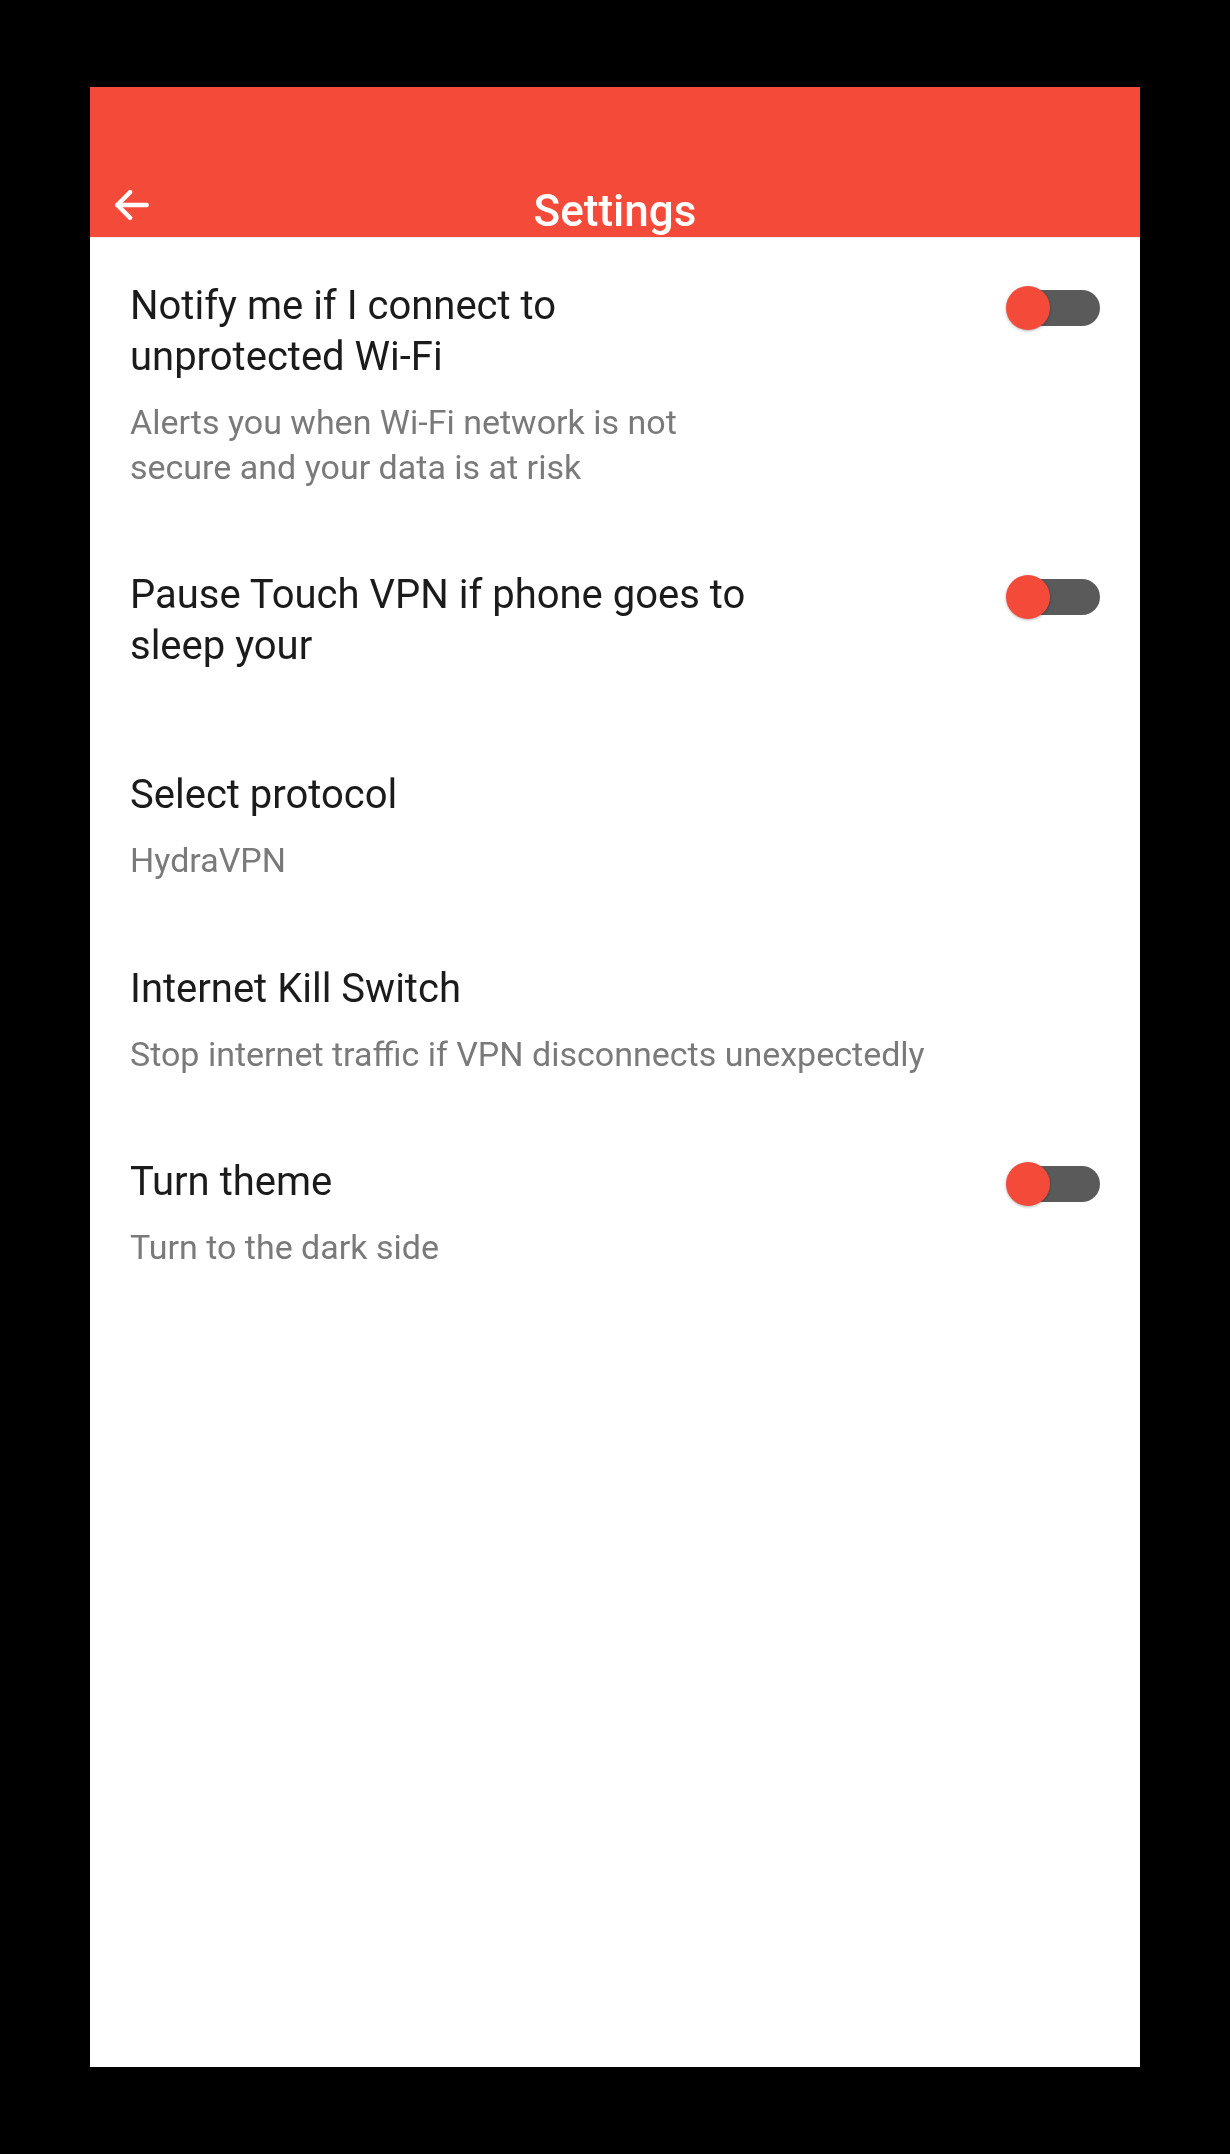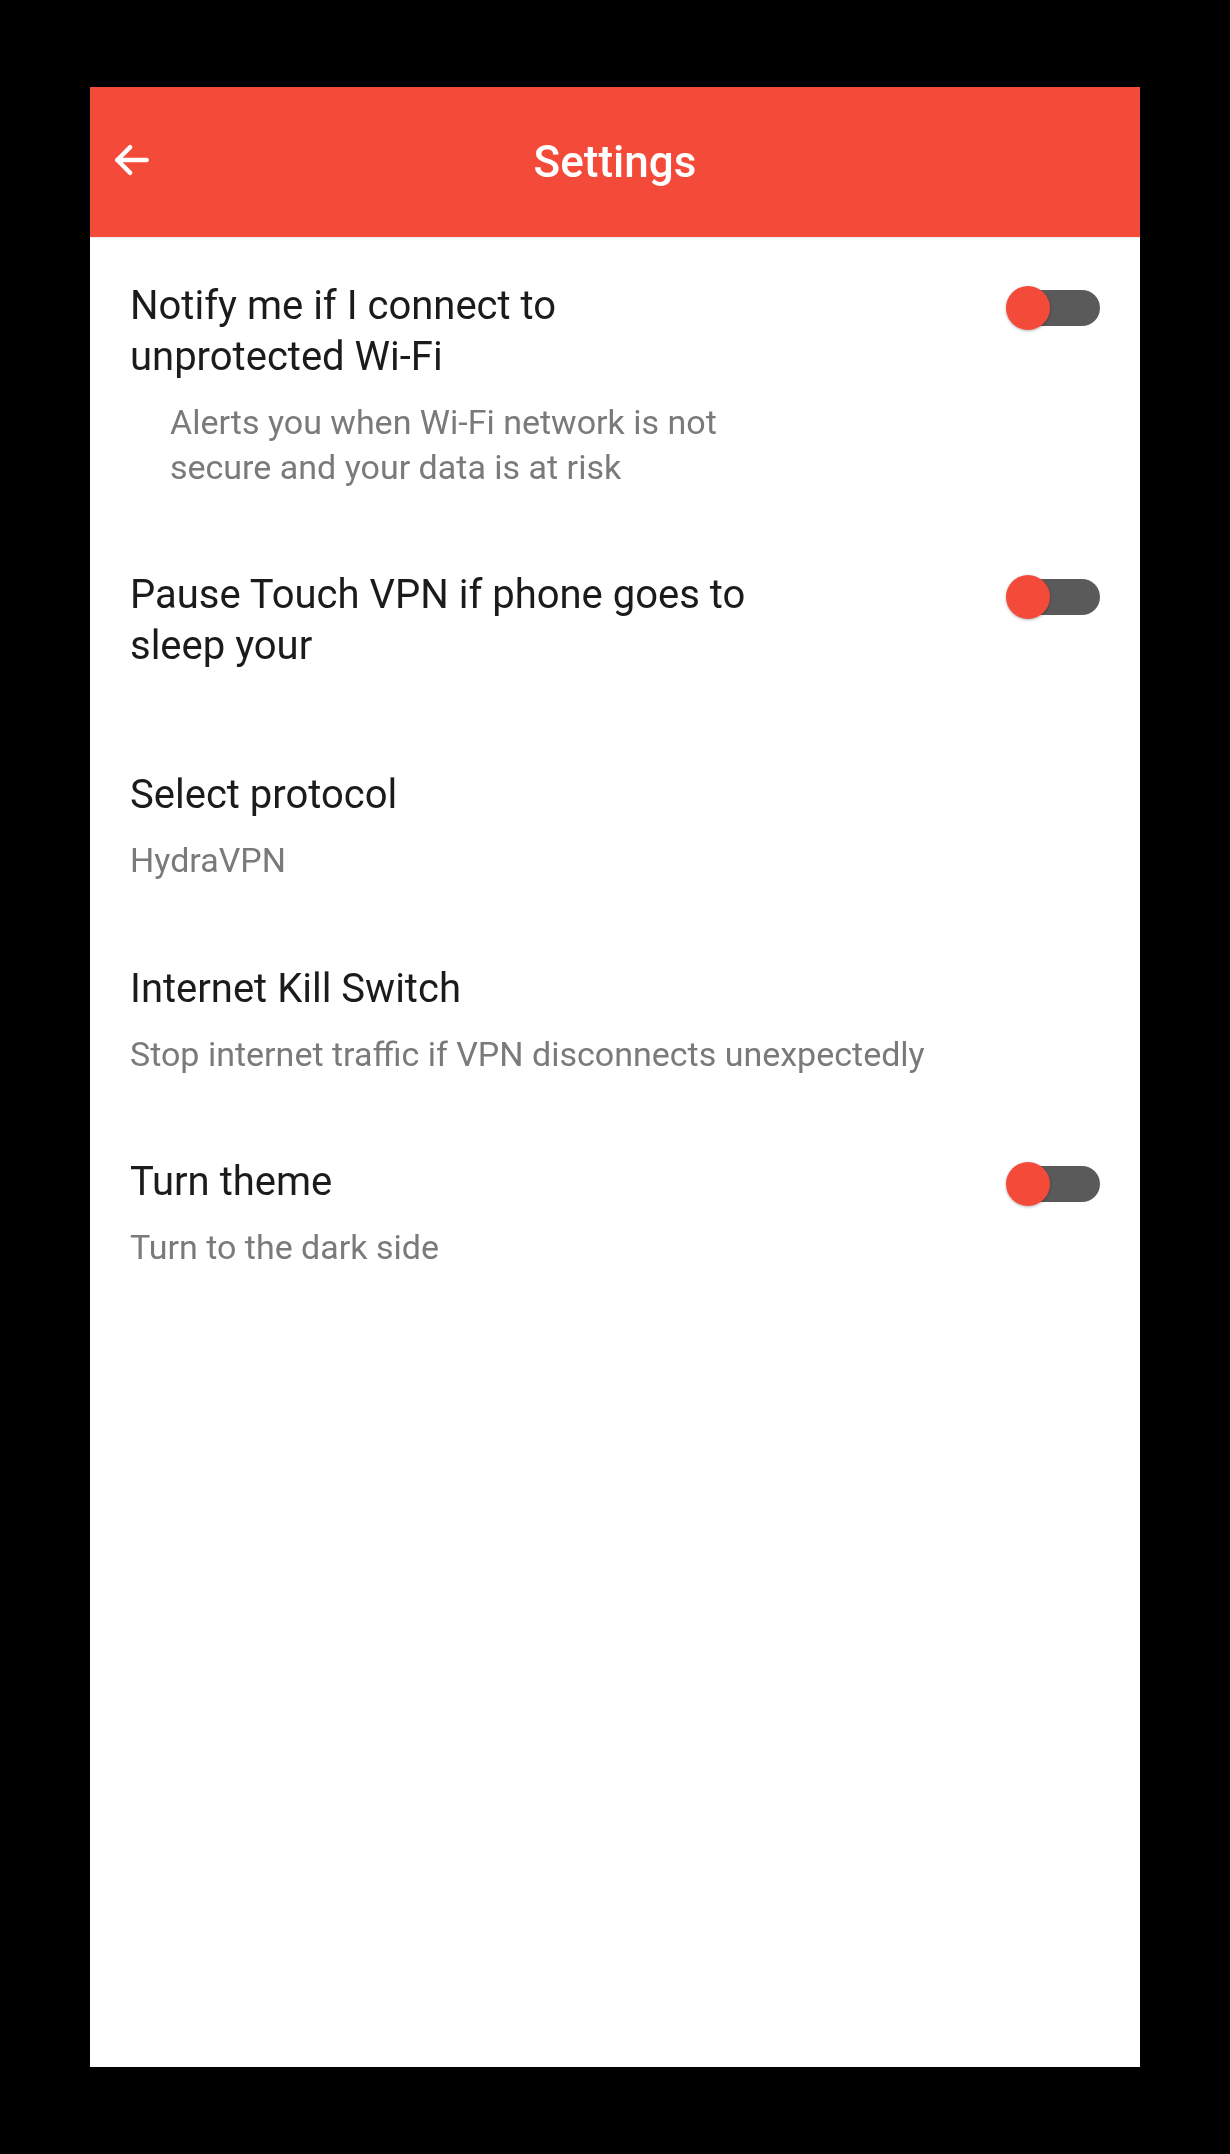--- a/index.html
+++ b/index.html
@@ -18,21 +18,21 @@
     height: 1980px;
     background: #fff;
     display: flex;
     flex-direction: column;
     overflow: hidden;
   }
   .appbar {
     background: #f44a3a;
     height: 150px;
     display: flex;
-    align-items: center;
+    align-items: flex-end;
     padding: 0 8px;
     position: relative;
   }
   .back-btn {
     width: 60px;
     height: 60px;
     display: flex;
     align-items: center;
     justify-content: center;
     cursor: pointer;
@@ -68,21 +68,21 @@
     color: #1b1b1b;
     line-height: 1.28;
     margin-bottom: 18px;
   }
   .setting-desc {
     font-size: 34px;
     color: #7a7a7a;
     line-height: 1.3;
   }
   .setting-title.narrow { max-width: 640px; }
-  .setting-desc.narrow  { max-width: 640px; margin-left: 40px; }
+  .setting-desc.narrow  { max-width: 640px; }
 
   .toggle {
     width: 94px;
     height: 44px;
     position: relative;
     flex-shrink: 0;
     margin-top: 6px;
     cursor: pointer;
   }
   .toggle-track {

